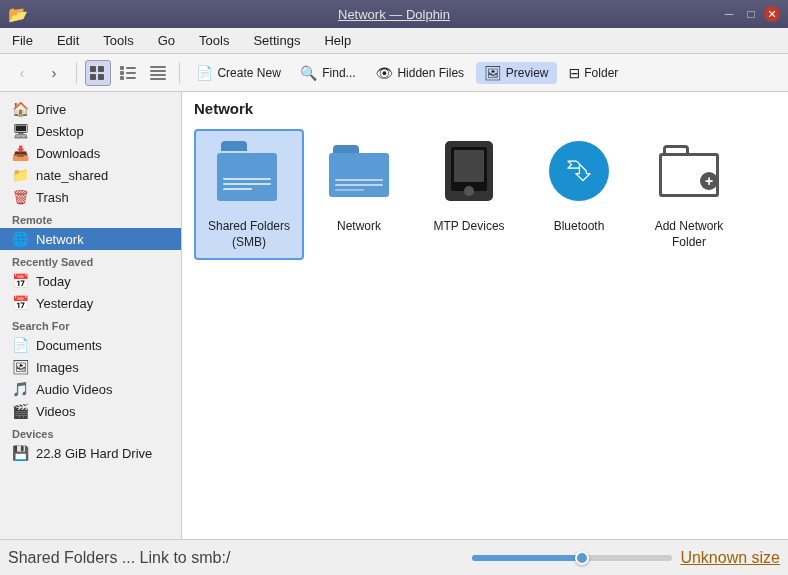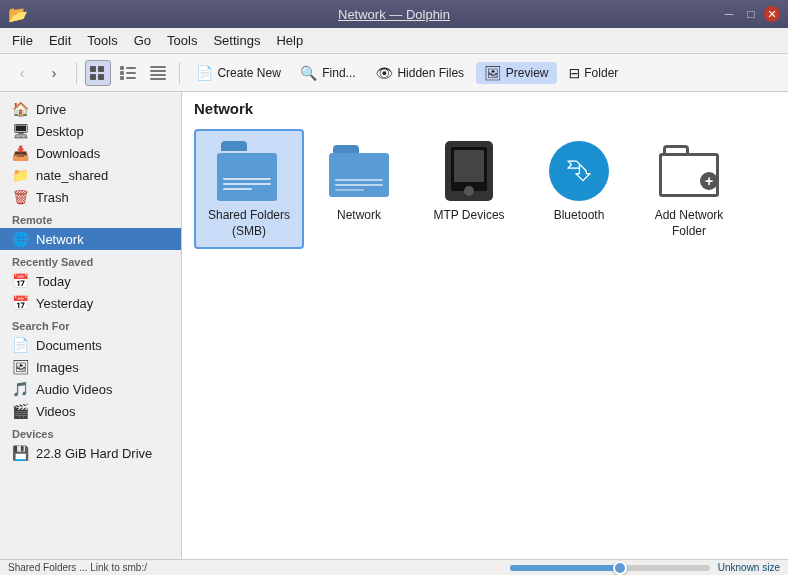--- a/index.html
+++ b/index.html
@@ -38,21 +38,21 @@
     }
 
     
     #menubar {
       background: #efefef;
       display: flex;
       align-items: center;
       height: 26px;
       padding: 0 4px;
       border-bottom: 1px solid #ccc;
-      gap: 0;
+      gap: 8px;
     }
     .menu-item {
       padding: 2px 8px;
       cursor: pointer;
       border-radius: 3px;
       color: #222;
     }
 
     
     #toolbar {
@@ -147,21 +147,21 @@
       flex-direction: column;
       align-items: center;
       width: 110px;
       padding: 8px;
       cursor: pointer;
       border-radius: 4px;
       border: 2px solid transparent;
     }
     .grid-item.selected { background: #c8dcf8; border-color: #5a9ae0; }
     .grid-item-icon { width: 64px; height: 64px; display: flex; align-items: center; justify-content: center; }
-    .grid-item-label { font-size: 12px; text-align: center; margin-top: 5px; color: #222; line-height: 1.3; }
+    .grid-item-label { font-size: 12px; text-align: center; margin-top: 16px; color: #222; line-height: 1.3; }
 
     
     .folder-icon {
       width: 60px; height: 52px; position: relative;
     }
     .folder-body {
       width: 60px; height: 44px; border-radius: 3px;
       position: absolute; bottom: 0;
     }
     .folder-tab {
@@ -207,44 +207,44 @@
     .shared-folder-wrap { position: relative; width: 64px; height: 60px; }
     .shared-folder-body { width: 60px; height: 48px; background: #5b9bd5; border-radius: 3px; position: absolute; bottom: 0; }
     .shared-folder-tab { width: 26px; height: 10px; background: #4a8ac4; border-radius: 4px 4px 0 0; position: absolute; top: 0; left: 4px; }
     .shared-folder-lines {
       position: absolute; bottom: 8px; left: 6px; right: 6px;
     }
     .shared-folder-line { height: 2px; background: rgba(255,255,255,0.7); margin-bottom: 3px; border-radius: 1px; }
 
     
     #statusbar {
-      height: 16px;
+      height: 36px;
       background: #efefef;
       border-top: 1px solid #ccc;
       display: flex;
       align-items: center;
       padding: 0 8px;
-      font-size: 10px;
+      font-size: 16px;
       color: #444;
       gap: 8px;
     }
     #statusbar-text { flex: 1; }
     #statusbar-slider {
       display: flex; align-items: center; gap: 4px;
     }
     .slider-track {
       width: 200px; height: 6px; background: #ccc; border-radius: 3px; position: relative;
     }
     .slider-fill { height: 6px; background: #5b9bd5; border-radius: 3px 0 0 3px; width: 55%; }
     .slider-thumb {
       width: 14px; height: 14px; background: #5b9bd5; border-radius: 50%;
       position: absolute; top: -4px; left: calc(55% - 7px);
       border: 2px solid white; box-shadow: 0 1px 3px rgba(0,0,0,0.3);
     }
-    #statusbar-size { color: #0c4a6e; }
+    #statusbar-size { color: #a16207; text-decoration: underline; }
   </style>
 </head>
 <body>
 
 <div id="titlebar">
   <div id="titlebar-left">
     <span style="font-size:16px;">📂</span>
   </div>
   <div id="titlebar-title">Network — Dolphin</div>
   <div id="titlebar-controls">

